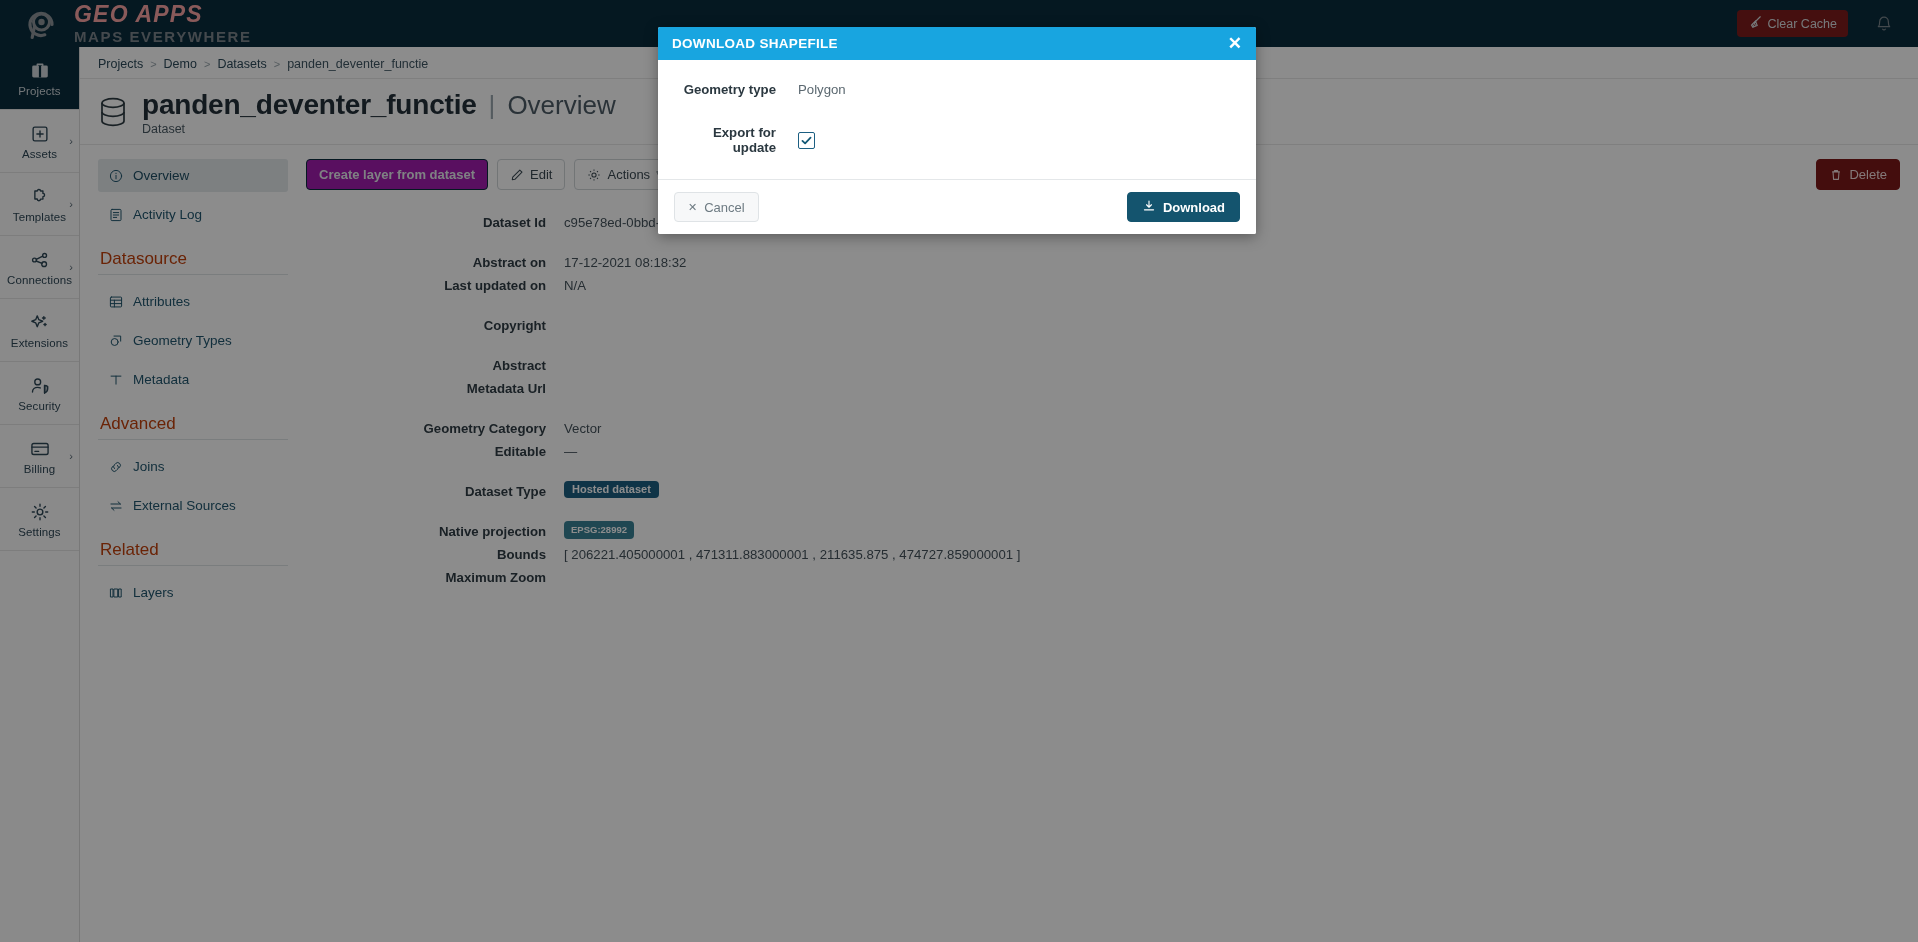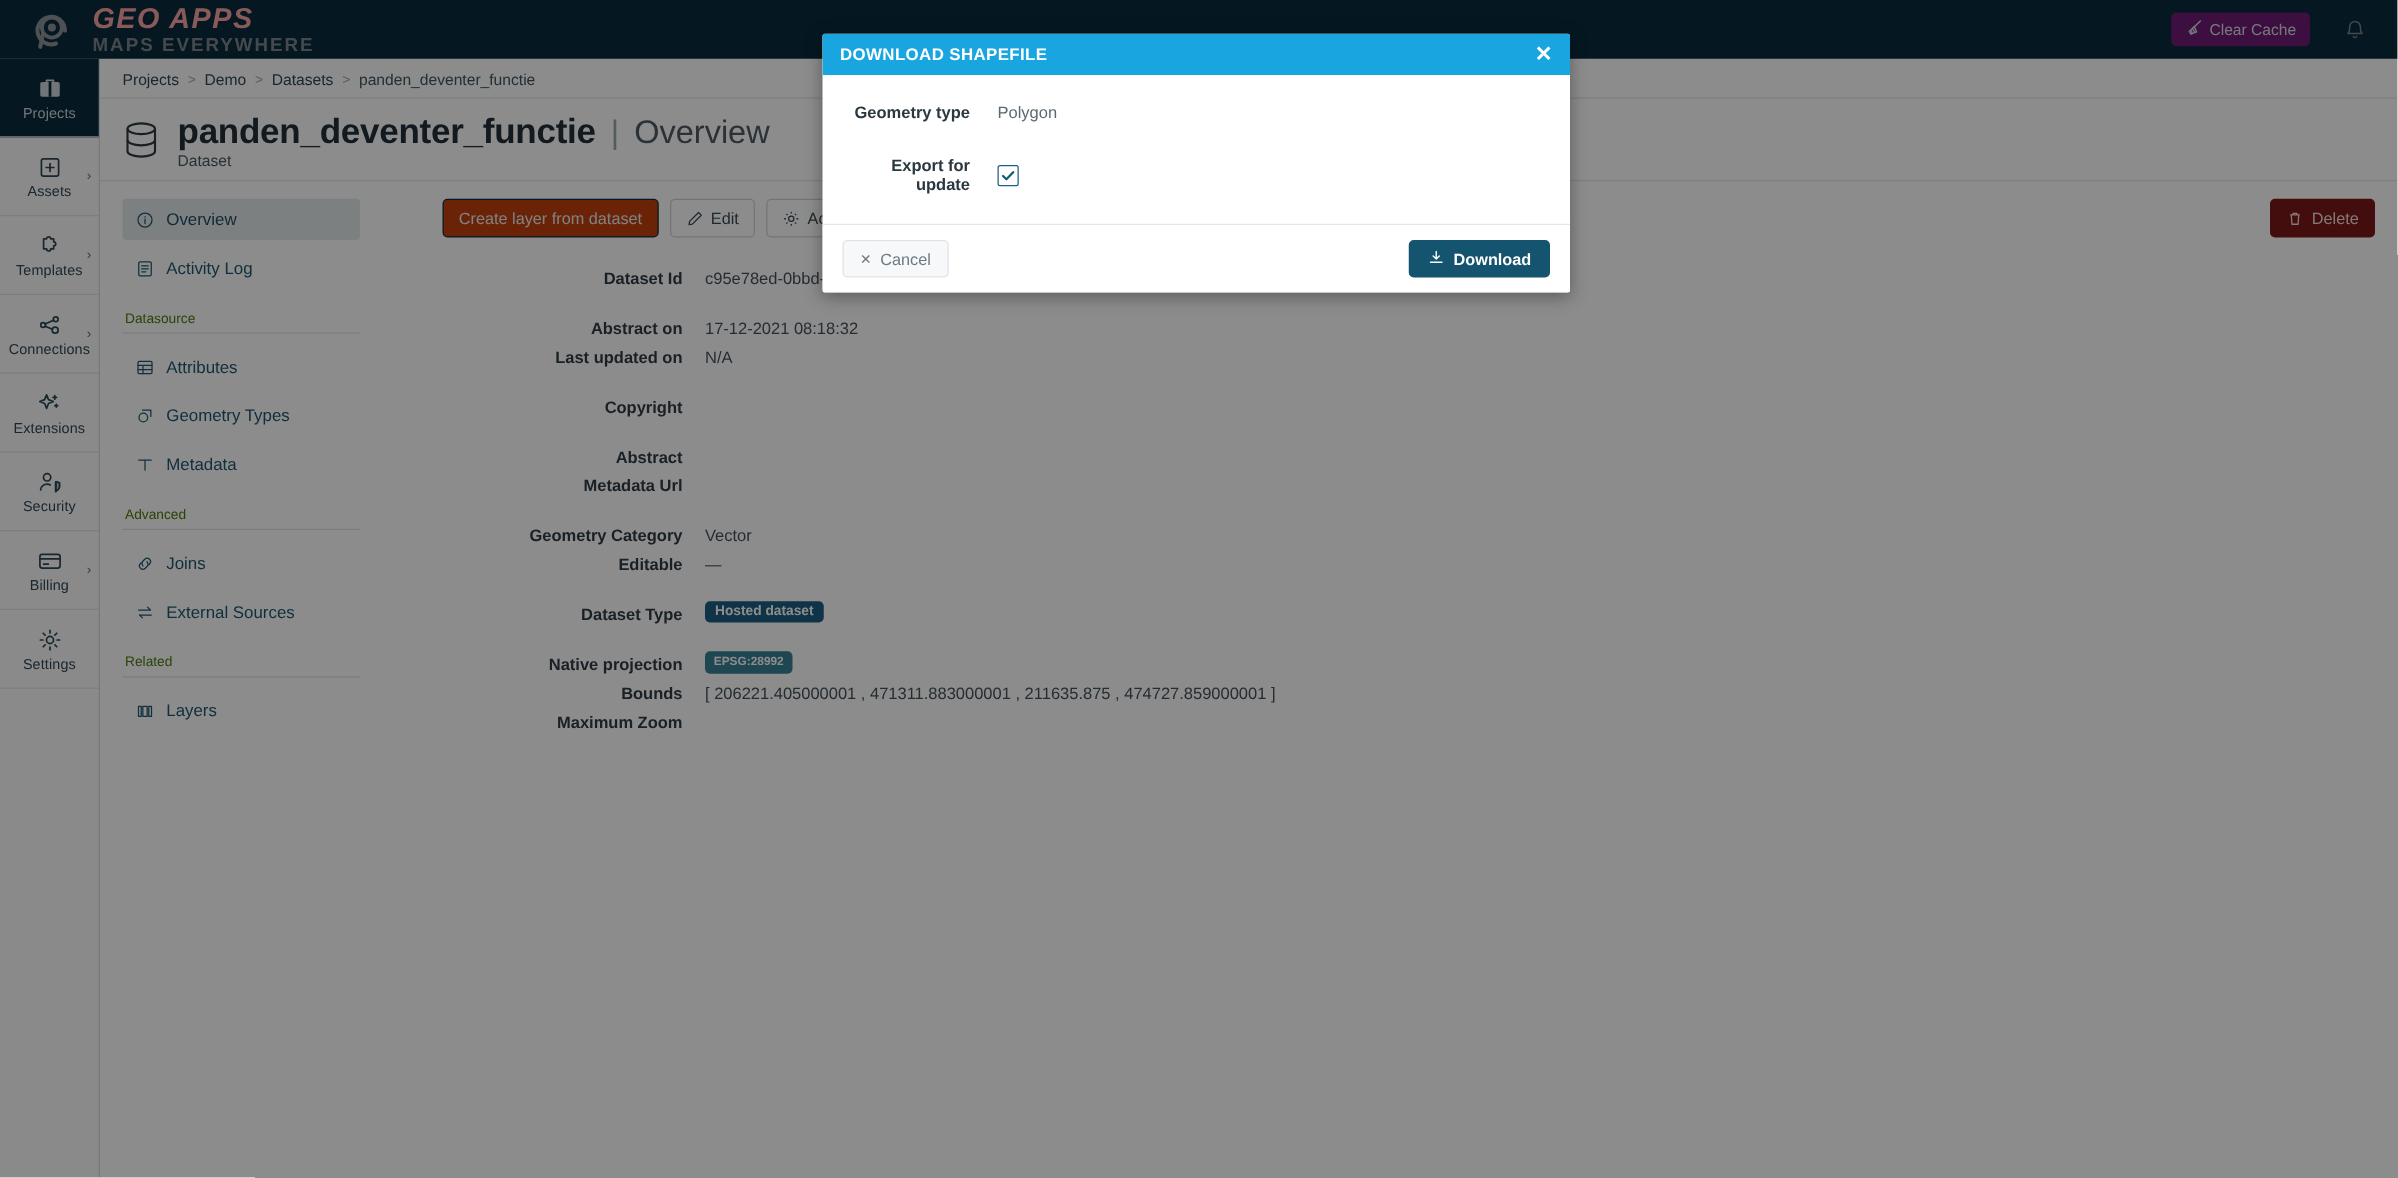--- a/index.html
+++ b/index.html
@@ -24,21 +24,21 @@
   .brand-title {
     font-size: 23px; font-weight: 700; color: #fca5a5; letter-spacing: 1.2px;
     font-style: italic;
   }
   .brand-sub {
     font-size: 15px; font-weight: 700; color: #7d868c; letter-spacing: 1.6px;
     margin-top: 3px;
   }
   .topbar-right { display: flex; align-items: center; gap: 26px; padding-right: 24px; }
   .clear-cache-btn {
-    background: #701a75; color: #d7dde0; border: none; border-radius: 4px;
+    background: #7f1d1d; color: #d7dde0; border: none; border-radius: 4px;
     height: 27px; padding: 0 11px; font-size: 12.5px; display: flex;
     align-items: center; gap: 6px; cursor: pointer;
   }
   .bell-icon { color: #7b868c; width: 20px; height: 20px; cursor: pointer; }
 
   
   .rail {
     position: absolute; top: 47px; left: 0; width: 80px; height: 895px;
     background: #fcfcfc; border-right: 1px solid #dadada; z-index: 3;
   }
@@ -84,34 +84,34 @@
   
   .secnav { width: 190px; flex: 0 0 190px; }
   .secnav-item {
     display: flex; align-items: center; gap: 9px; height: 33px;
     padding: 0 10px; border-radius: 3px; font-size: 13.5px;
     color: #22576f; cursor: pointer; margin-bottom: 6px;
   }
   .secnav-item.active { background: #e3e9ec; color: #1f4e63; }
   .secnav-item .sn-ico { width: 16px; height: 16px; flex: 0 0 16px; }
   .secnav-group {
-    font-size: 11px; color: #4d7c0f; font-weight: 400;
+    font-size: 17px; color: #c2410c; font-weight: 400;
     margin: 18px 0 5px 2px;
   }
   .secnav-rule { border: none; border-top: 1px solid #dfe3e5; margin: 0 0 10px 0; }
 
   
   .detail { flex: 1; min-width: 0; }
   .toolbar { display: flex; align-items: center; gap: 9px; margin-bottom: 22px; position: relative; }
   .btn {
     height: 31px; border-radius: 4px; font-size: 13px; display: inline-flex;
     align-items: center; gap: 6px; padding: 0 12px; cursor: pointer;
     border: 1px solid #cfd5d8; background: #fff; color: #3b4a53;
   }
-  .btn-primary { background: #c2410c; color: #e7ecef; border-color: #0a2c3d; font-weight: 400; margin-left: 48px; }
+  .btn-primary { background: #a21caf; color: #e7ecef; border-color: #0a2c3d; font-weight: 700; }
   .btn-danger { background: #7d1818; color: #f0dcdc; border-color: #7d1818; }
   .btn-delete-wrap { position: absolute; right: 0; top: 0; }
   .btn .bico { width: 14px; height: 14px; }
 
   .fields { margin-top: 6px; }
   .frow { display: flex; align-items: flex-start; margin-bottom: 2px; min-height: 21px; }
   .frow.gap-top { margin-top: 19px; }
   .flabel {
     width: 258px; flex: 0 0 258px; text-align: right; padding-right: 18px;
     font-size: 13.2px; color: #303d45; font-weight: 700; line-height: 21px;

